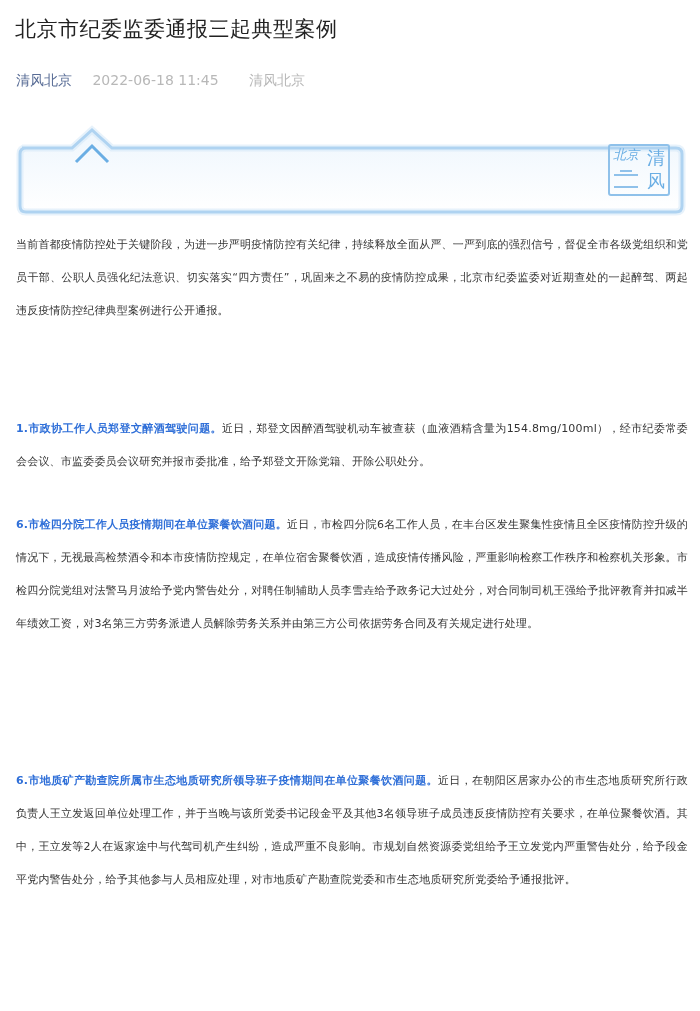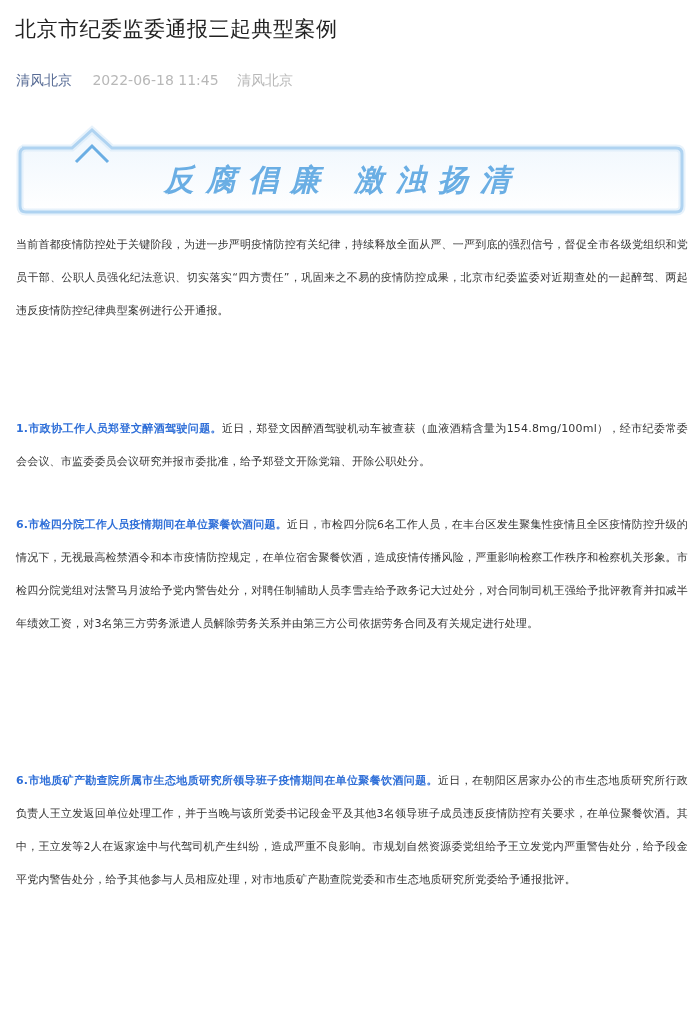--- a/index.html
+++ b/index.html
@@ -8,21 +8,21 @@
 
     .title {
       position: absolute; left: 15px; top: 13px; width: 670px;
       font-size: 21px; font-weight: normal; color: #222222; line-height: 32px; letter-spacing: 0.5px;
     }
     .meta {
       position: absolute; left: 16px; top: 68px; height: 24px;
       font-size: 14px; line-height: 24px; color: #b8b8b8; white-space: nowrap;
     }
     .meta .author { color: #576b95; margin-right: 16px; }
-    .meta .date { margin-right: 14px; }
+    .meta .date { margin-right: 26px; }
 
     .banner {
       position: absolute; left: 14px; top: 122px; width: 672px; height: 96px;
     }
     .banner svg { position: absolute; left: 0; top: 0; }
     .banner-text {
       position: absolute; left: 150px; top: 38px; height: 40px;
       font-family: "DejaVu Serif", "Liberation Serif", serif;
       font-size: 30px; font-style: italic; font-weight: bold; color: #6aaee4;
       letter-spacing: 12px; white-space: nowrap; line-height: 40px;
@@ -65,22 +65,26 @@
     <defs>
       <linearGradient id="bg" x1="0" y1="0" x2="0" y2="1">
         <stop offset="0" stop-color="#eef6fd"></stop>
         <stop offset="1" stop-color="#ffffff"></stop>
       </linearGradient>
     </defs>
     <path d="M8 26 H58 L78 8 L98 26 H662 Q668 26 668 32 V84 Q668 90 662 90 H12 Q6 90 6 84 V32 Q6 26 12 26 Z" fill="url(#bg)" stroke="#8fc1ea" stroke-width="3"></path>
     <path d="M8 26 H58 L78 8 L98 26 H662 Q668 26 668 32 V84 Q668 90 662 90 H12 Q6 90 6 84 V32 Q6 26 12 26 Z" fill="none" stroke="#cfe5f7" stroke-width="7" opacity="0.5"></path>
     <path d="M62 40 L78 24 L94 40" fill="none" stroke="#6aaee4" stroke-width="3"></path>
   </svg>
-  <div class="banner-text">
-    <span>反腐倡廉</span><span class="gap"></span><span>激浊扬清</span>
+  <div class="seal">
+    <span class="s1">北京</span>
+    <span class="s2">清</span>
+    <span class="s3">风</span>
+    <span class="roof2"></span>
+    <span class="roof"></span>
   </div>
 </div>
 
 <p class="para" id="p0">当前首都疫情防控处于关键阶段，为进一步严明疫情防控有关纪律，持续释放全面从严、一严到底的强烈信号，督促全市各级党组织和党员干部、公职人员强化纪法意识、切实落实“四方责任”，巩固来之不易的疫情防控成果，北京市纪委监委对近期查处的一起醉驾、两起违反疫情防控纪律典型案例进行公开通报。</p>
 
 <p class="para" id="p1">
   <span class="hl">1.市政协工作人员郑登文醉酒驾驶问题。</span><span>近日，郑登文因醉酒驾驶机动车被查获（血液酒精含量为154.8mg/100ml），经市纪委常委会会议、市监委委员会议研究并报市委批准，给予郑登文开除党籍、开除公职处分。</span>
 </p>
 
 <p class="para" id="p2">

